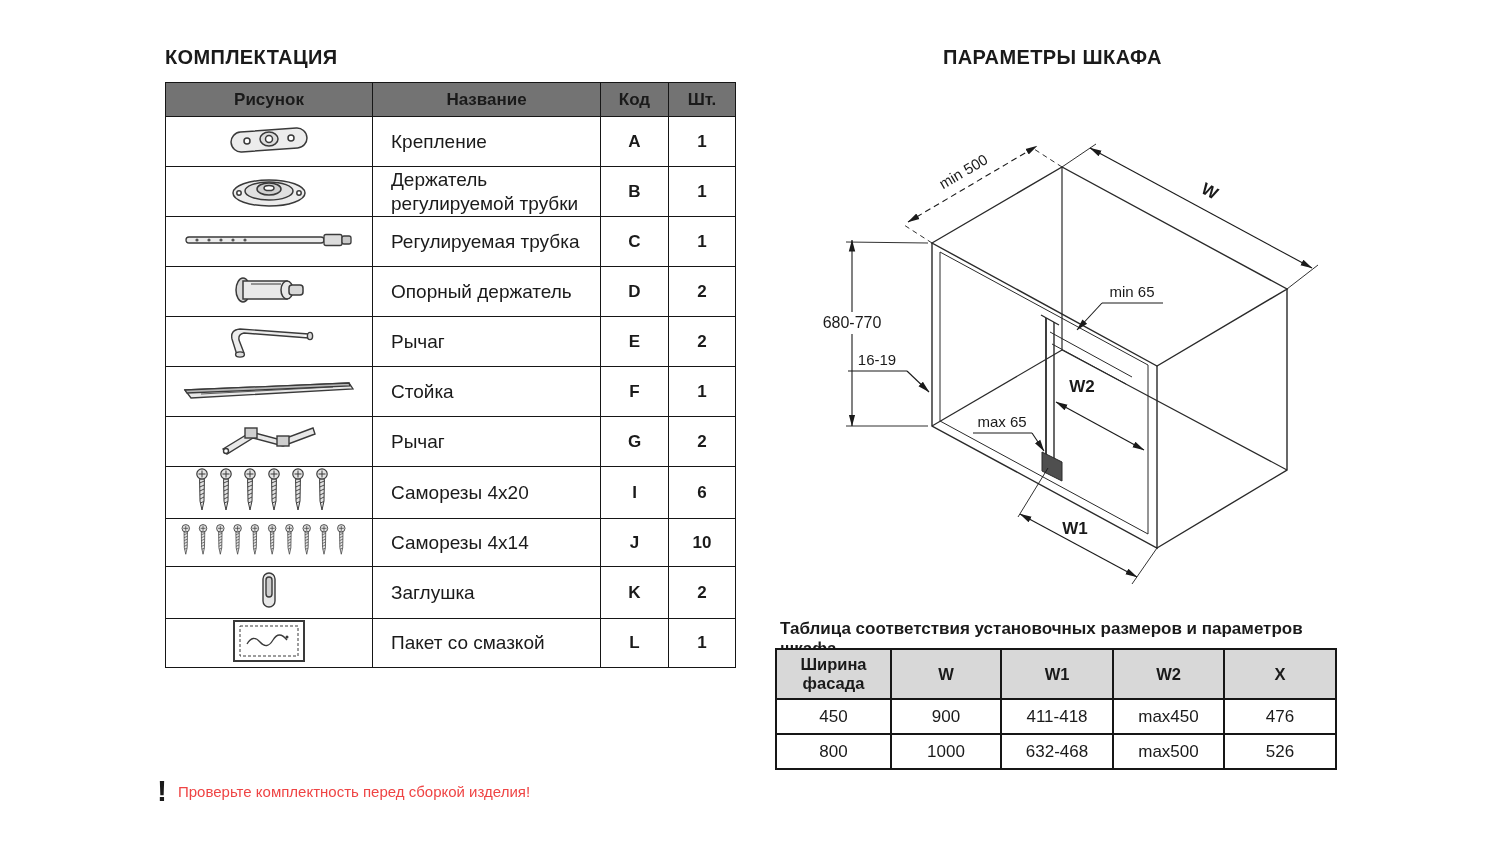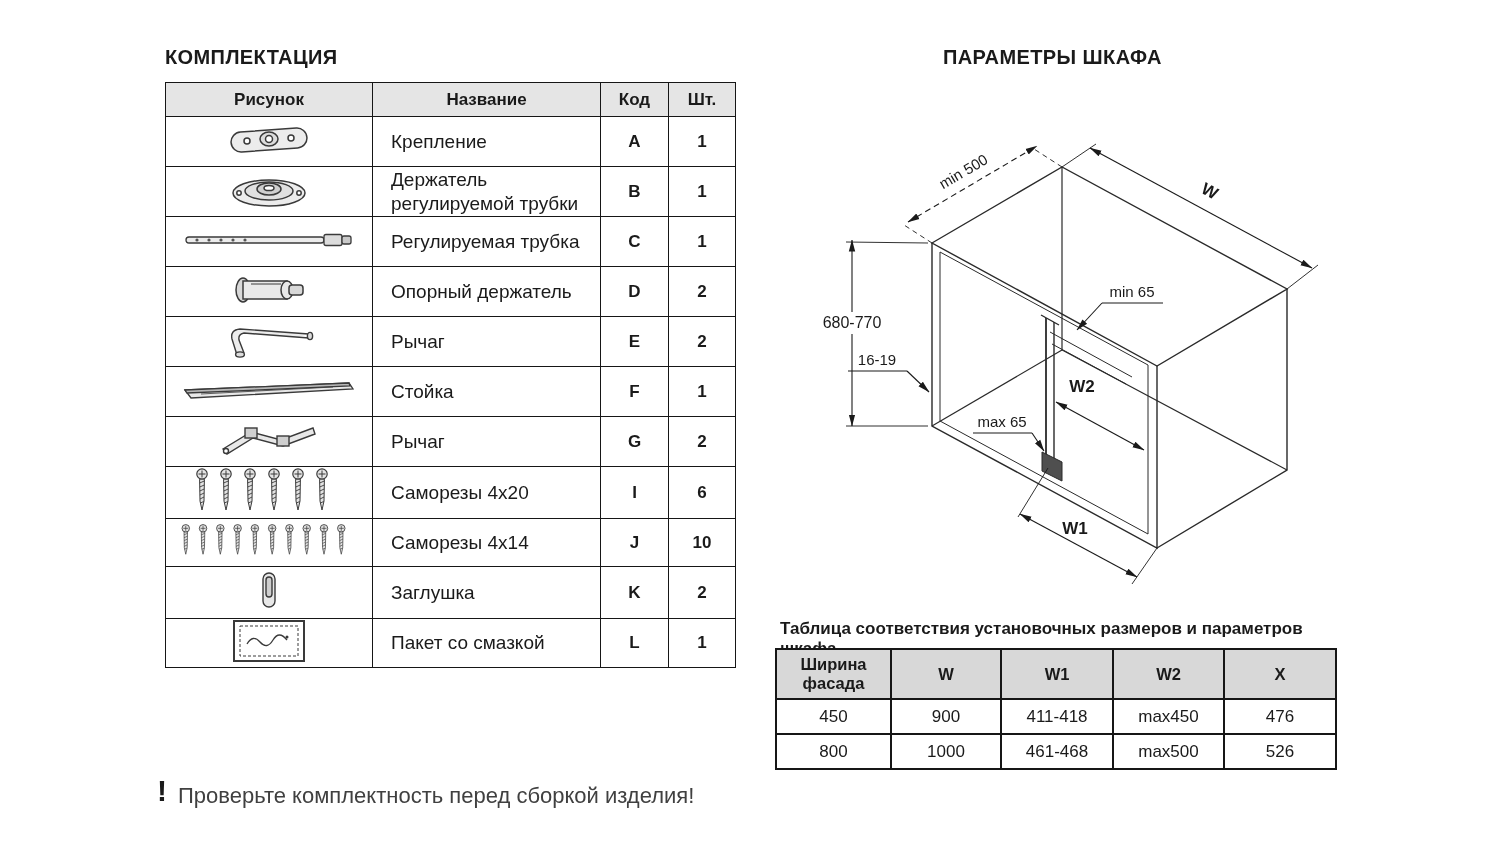--- a/index.html
+++ b/index.html
@@ -8,41 +8,41 @@
   .page { position:relative; width:1344px; height:844px; background:#fff; overflow:hidden; }
 
   .section-title { position:absolute; font-size:20px; font-weight:bold; letter-spacing:.4px; }
   #kit-title { left:165px; top:46px; }
   #cab-title { left:943px; top:46px; }
 
   table { border-collapse:collapse; }
 
   .kit-table { position:absolute; left:165px; top:82px; width:570px; table-layout:fixed; }
   .kit-table th, .kit-table td { border:1.7px solid #161616; vertical-align:middle; }
-  .kit-table th { background:#e5e5e5; font-size:17px; height:34px; font-weight:bold; }
+  .kit-table th { background:#737373; font-size:17px; height:34px; font-weight:bold; }
   td.cell-pic { text-align:center; }
   td.cell-name { font-size:19px; padding-left:18px; padding-right:8px; line-height:1.25; }
   td.cell-code, td.cell-qty { text-align:center; font-weight:bold; font-size:17px; }
   tr.h50 { height:50px; } tr.h52 { height:52px; } tr.h48 { height:48px; } tr.h100 { height:100px; }
 
   .cabinet { position:absolute; left:780px; top:90px; }
   svg text { font-family:inherit; fill:#1a1a1a; }
   .dim-label { font-size:15px; }
   .dim-label-lg { font-size:16px; }
   .dim-bold { font-size:17px; font-weight:bold; }
 
   .params-caption { position:absolute; left:780px; top:619px; font-size:17px; font-weight:bold; }
   .params-table { position:absolute; left:775px; top:648px; width:560px; table-layout:fixed; }
   .params-table th, .params-table td { border:2px solid #161616; text-align:center; vertical-align:middle; }
   .params-table th { background:#d8d8d8; font-size:16.5px; height:50px; line-height:1.15; font-weight:bold; }
   .params-table td { font-size:17px; height:35px; }
 
   .footer { position:absolute; left:157px; top:776px; display:flex; align-items:flex-start; gap:11px; }
   .warn-mark { font-size:30px; font-weight:bold; line-height:1; }
-  .warn-text { font-size:22px; padding-top:7px; color:#404040; }
+  .warn-text { font-size:15px; padding-top:7px; color:#ef4444; }
 </style>
 </head>
 <body>
 
 <div class="page">
 
   <div class="section-title" id="kit-title">КОМПЛЕКТАЦИЯ</div>
   <div class="section-title" id="cab-title">ПАРАМЕТРЫ ШКАФА</div>
 
   <table class="kit-table">
@@ -349,21 +349,21 @@
     <tr>
       <td>450</td>
       <td>900</td>
       <td>411-418</td>
       <td>max450</td>
       <td>476</td>
     </tr>
     <tr>
       <td>800</td>
       <td>1000</td>
-      <td>461-468</td>
+      <td>632-468</td>
       <td>max500</td>
       <td>526</td>
     </tr>
   </tbody>
     </table>
 
   <div class="footer">
     <span class="warn-mark">!</span>
     <span class="warn-text">Проверьте  комплектность перед сборкой изделия!</span>
   </div>

